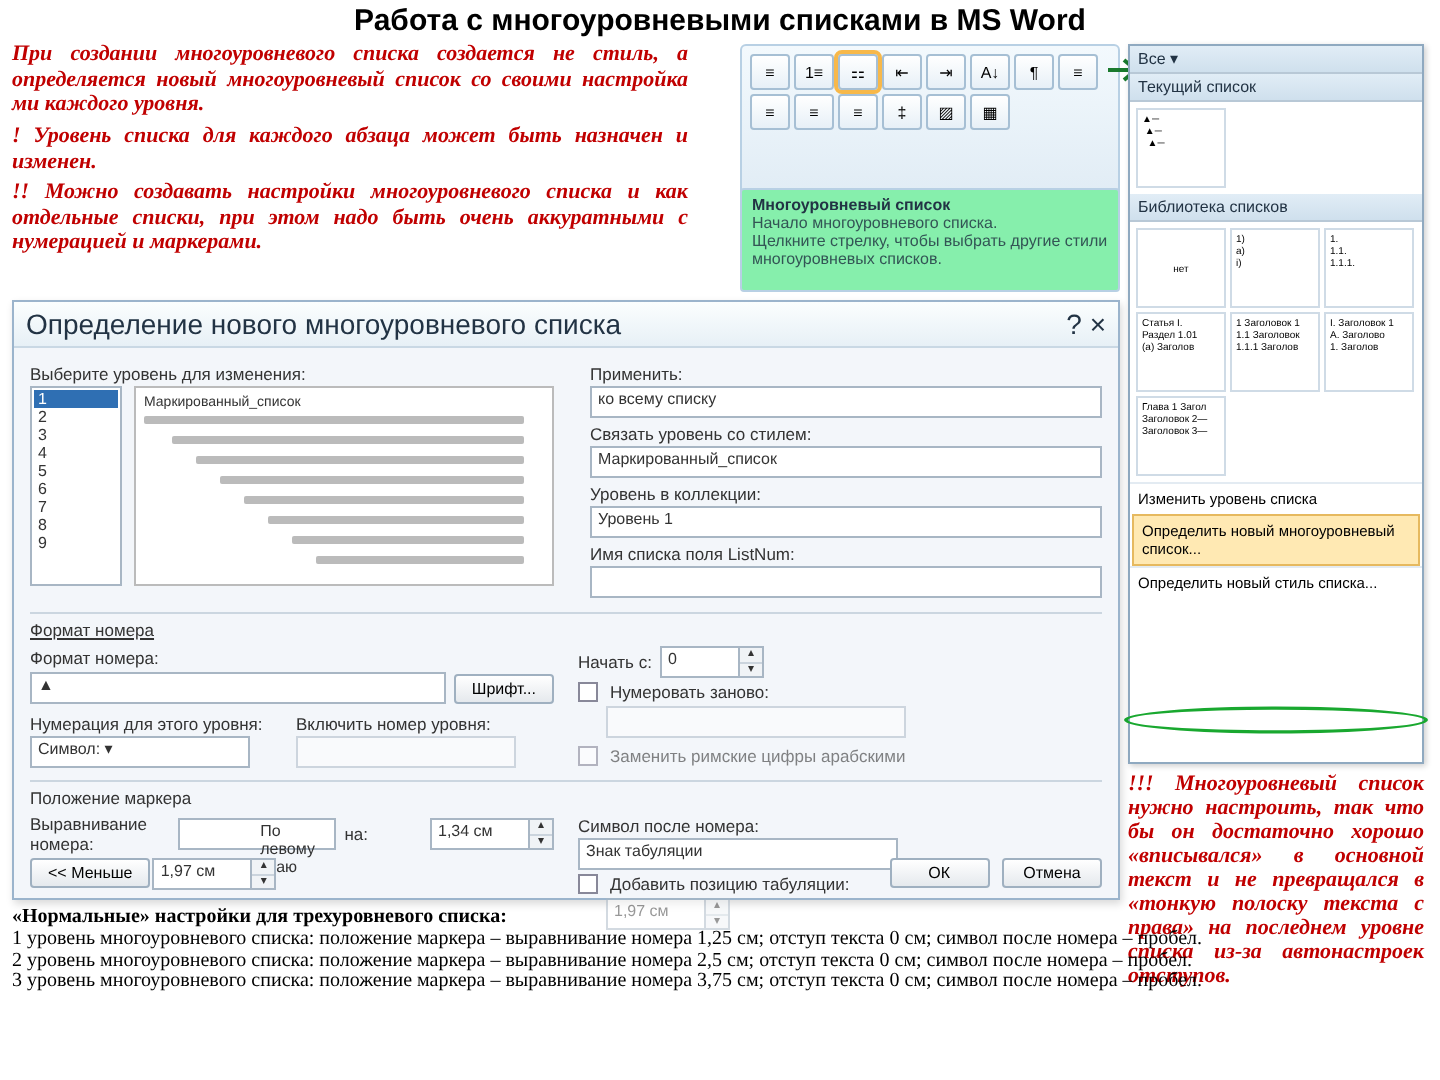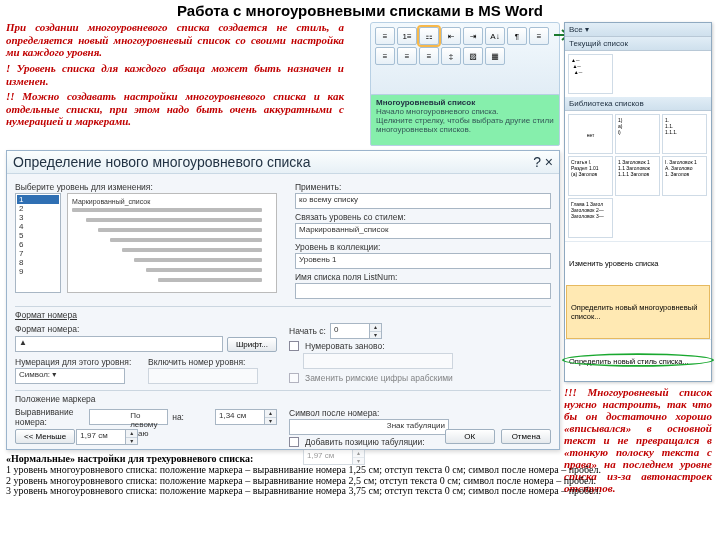--- a/index.html
+++ b/index.html
@@ -16,21 +16,21 @@
   .ribbon-caption { text-align: right; font-size: 8px; color: #456; padding-top: 2px; margin-top: 32px; }
   
   .ribbon-bottom { position: absolute; top: 94px; left: 370px; width: 190px; height: 52px; border: 1px solid #b8d0e4; background: #86efac; border-radius: 2px; padding: 3px 5px; font-size: 8px; color: #355; }
   .ribbon-bottom .hdr { font-weight: bold; color: #234; }
   
   .dropdown { position: absolute; top: 22px; left: 564px; width: 148px; height: 360px; border: 1px solid #8fa9c0; background: #fff; font-size: 8px; box-shadow: 1px 1px 3px rgba(0,0,0,.2); }
   .dd-sec { background: linear-gradient(#e1edf6,#cfe0ed); border-bottom: 1px solid #b8c8d6; padding: 2px 4px; color: #234; font-weight: 500; display:flex; justify-content:space-between;}
   .dd-grid { display: flex; flex-wrap: wrap; padding: 3px; gap: 2px; }
   .dd-item { width: 45px; height: 40px; border: 1px solid #cfdbe6; background: #fff; font-size: 5px; padding: 2px; line-height: 1.2; overflow: hidden; }
   .dd-item .l1 { display:block; }
-  .dd-action { padding: 17px 4px; font-size: 7.5px; border-top: 1px solid #e3ebf2; cursor: default; }
+  .dd-action { padding: 3px 4px; font-size: 7.5px; border-top: 1px solid #e3ebf2; cursor: default; }
   .dd-action.hi { background: #ffe9b3; border: 1px solid #e6b95f; margin: 0 1px; }
   .arrow-green { position: absolute; top: 28px; left: 554px; width: 14px; height: 14px; }
   .arrow-green svg line { stroke:#1a7a2e; stroke-width:2;}
   
   .red-box { position: absolute; top: 386px; left: 564px; width: 148px; font-family:"Times New Roman",serif;}
   
   .dialog { position: absolute; top: 150px; left: 6px; width: 554px; height: 300px; border: 1px solid #9bb4cc; background: #f3f6fa; box-shadow: 1px 2px 4px rgba(0,0,0,.15); font-size: 8.5px; color: #333; }
   .dlg-title { background: linear-gradient(#fbfefe,#e7f0f6); border-bottom:1px solid #c9d8e4; padding:3px 6px; display:flex; justify-content:space-between; color:#234; font-size:14px;}
   .dlg-body { display: flex; padding: 5px 8px 3px; gap: 10px; }
   .col { flex: 1; }
@@ -270,21 +270,21 @@
               <div class="field" style="width:50px;">1,97 см</div>
               <div class="sp">
                 <span>▴</span>
                 <span>▾</span>
               </div>
             </div>
         </div>
       </div>
       <div style="flex:1;">
         <span class="lbl">Символ после номера:</span>
-        <div class="field" style="width:160px;text-align:right;">Знак табуляции</div>
+        <div class="field" style="width:160px;">Знак табуляции</div>
         <div class="row">
             <span class="cb"></span>
             <span>Добавить позицию табуляции:</span>
           </div>
         <div class="spin" style="margin-left:14px; opacity:.5;">
             <div class="field" style="width:50px;">1,97 см</div>
             <div class="sp">
               <span>▴</span>
               <span>▾</span>
             </div>

